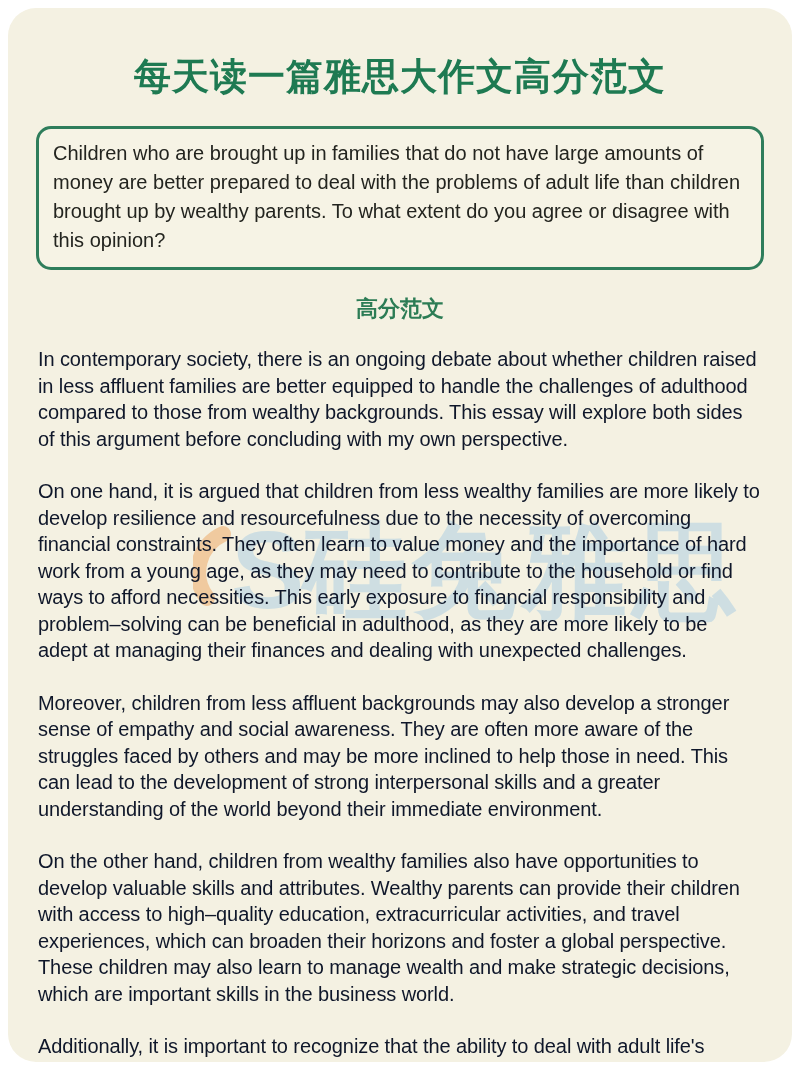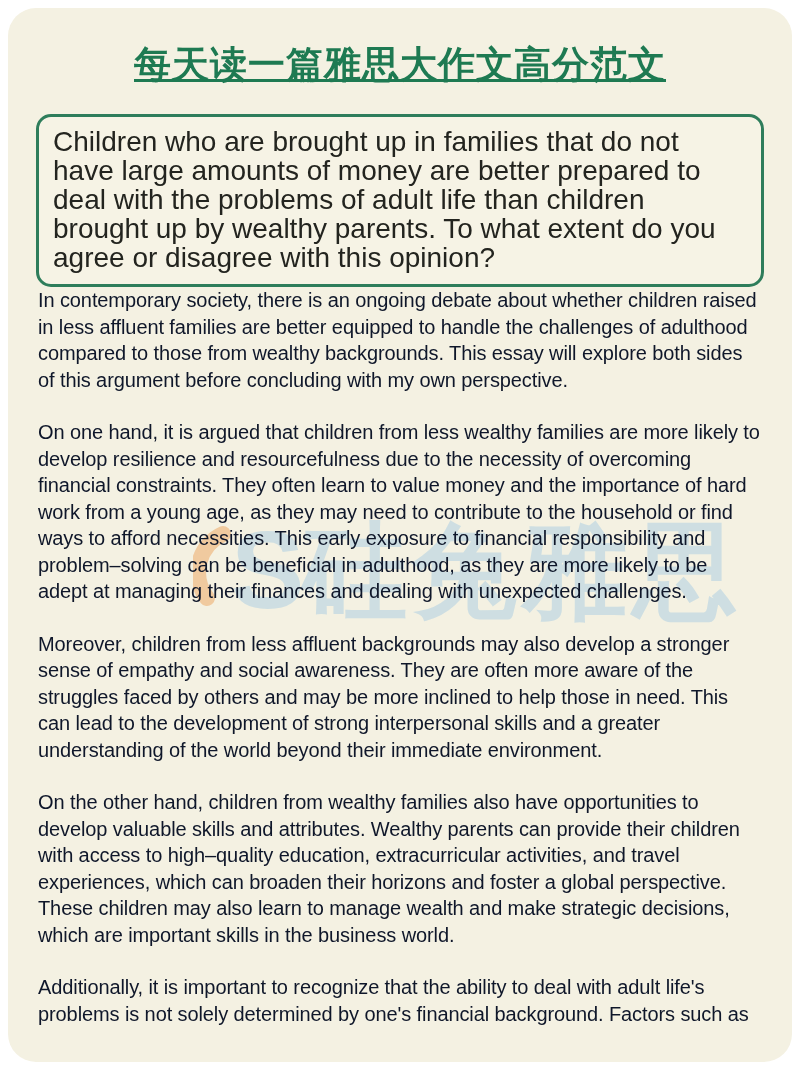--- a/index.html
+++ b/index.html
@@ -23,38 +23,37 @@
     height: 1054px;
     background: #f4f1e2;
     border-radius: 28px;
     overflow: hidden;
     box-sizing: border-box;
     padding: 0 25px;
   }
   .card-title {
     position: relative;
     z-index: 2;
-    margin: 32px 0 0 0;
+    margin: 44px 0 0 0;
     text-align: center;
     font-size: 37px;
     font-weight: 700;
     letter-spacing: 1px;
     color: #1e7a52;
-    text-decoration: underline;
   }
   .question-box {
     position: relative;
     z-index: 2;
     margin: 24px 3px 0 3px;
     border: 3px solid #2e7d5b;
     border-radius: 15px;
     background: #f6f3e5;
     box-sizing: border-box;
     padding: 10px 14px 12px 14px;
-    font-size: 28px;
+    font-size: 20px;
     line-height: 29px;
     color: #23241f;
   }
   .section-heading {
     position: relative;
     z-index: 2;
     margin: 24px 0 22px 0;
     text-align: center;
     font-size: 22px;
     font-weight: 700;
@@ -110,20 +109,21 @@
       </svg>
       <span class="watermark-text">硅兔雅思</span>
     </div>
 
     <h1 class="card-title">每天读一篇雅思大作文高分范文</h1>
 
     <div class="question-box">
       <span>Children who are brought up in families that do not have large amounts of money are better prepared to deal with the problems of adult life than children brought up by wealthy parents. To what extent do you agree or disagree with this opinion?</span>
     </div>
 
+    <h2 class="section-heading">高分范文</h2>
 
     <div class="essay">
         <p>In contemporary society, there is an ongoing debate about whether children raised in less affluent families are better equipped to handle the challenges of adulthood compared to those from wealthy backgrounds. This essay will explore both sides of this argument before concluding with my own perspective.</p>
         <p>On one hand, it is argued that children from less wealthy families are more likely to develop resilience and resourcefulness due to the necessity of overcoming financial constraints. They often learn to value money and the importance of hard work from a young age, as they may need to contribute to the household or find ways to afford necessities. This early exposure to financial responsibility and problem–solving can be beneficial in adulthood, as they are more likely to be adept at managing their finances and dealing with unexpected challenges.</p>
         <p>Moreover, children from less affluent backgrounds may also develop a stronger sense of empathy and social awareness. They are often more aware of the struggles faced by others and may be more inclined to help those in need. This can lead to the development of strong interpersonal skills and a greater understanding of the world beyond their immediate environment.</p>
         <p>On the other hand, children from wealthy families also have opportunities to develop valuable skills and attributes. Wealthy parents can provide their children with access to high–quality education, extracurricular activities, and travel experiences, which can broaden their horizons and foster a global perspective. These children may also learn to manage wealth and make strategic decisions, which are important skills in the business world.</p>
         <p>Additionally, it is important to recognize that the ability to deal with adult life's problems is not solely determined by one's financial background. Factors such as</p>
       </div>
 
   </div>

